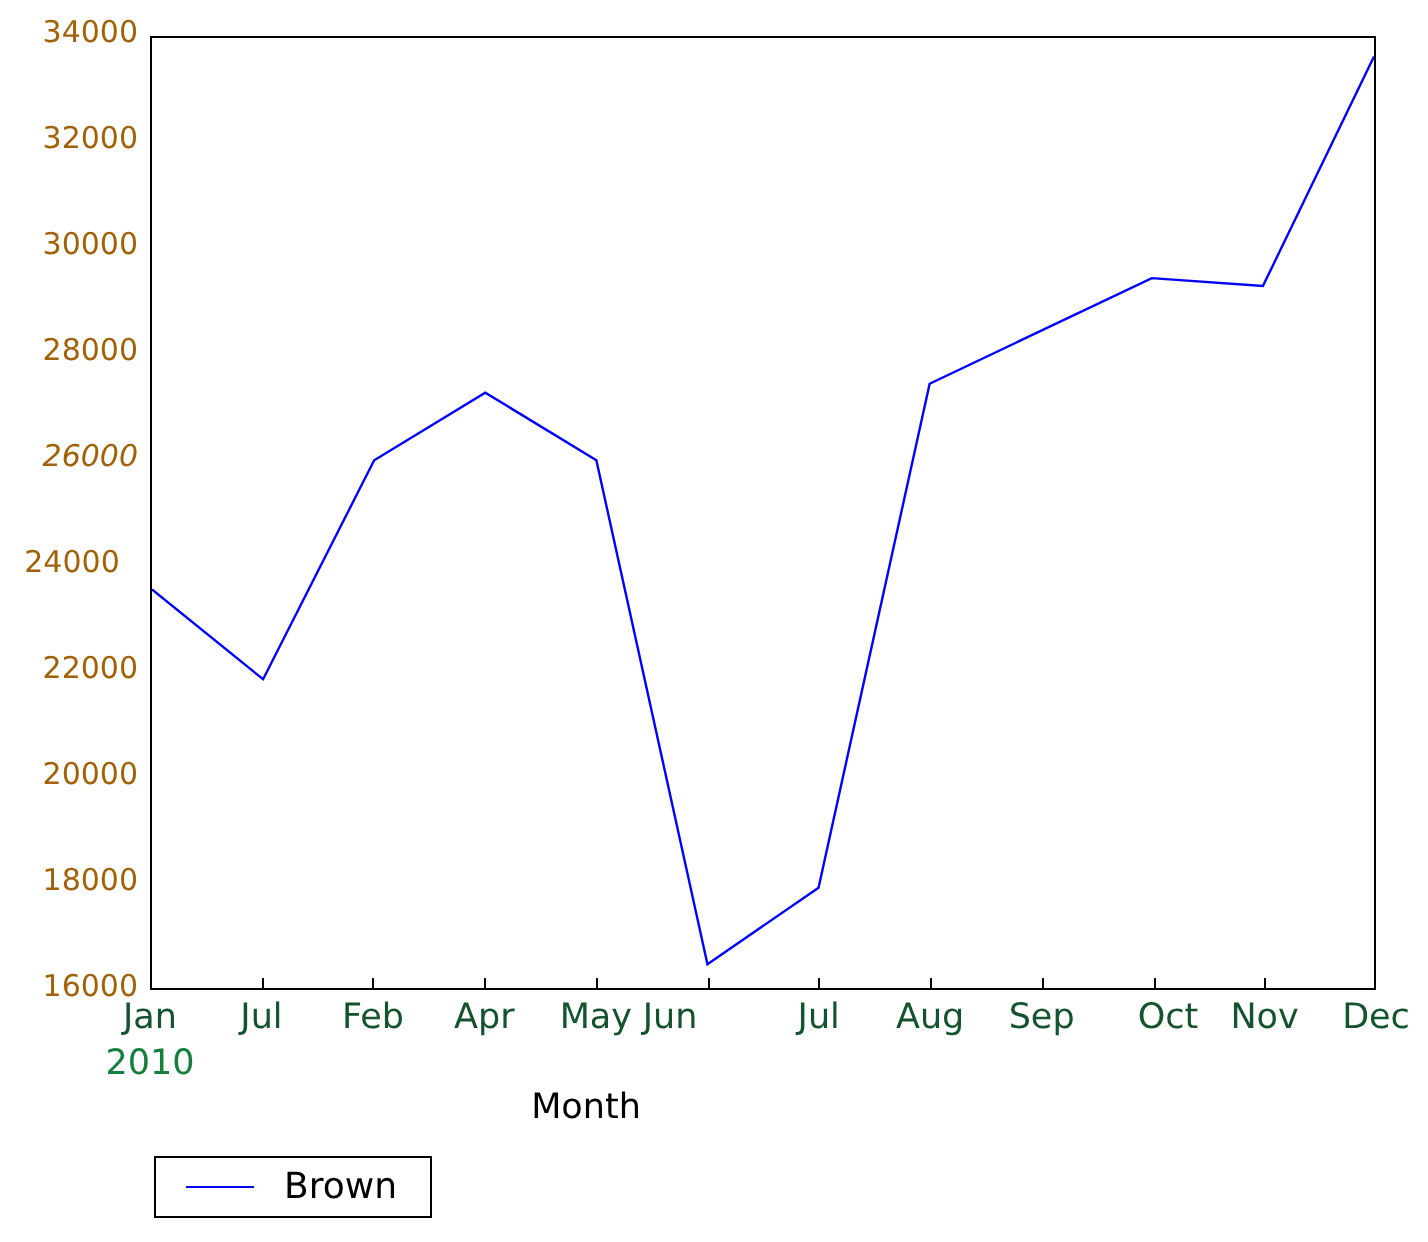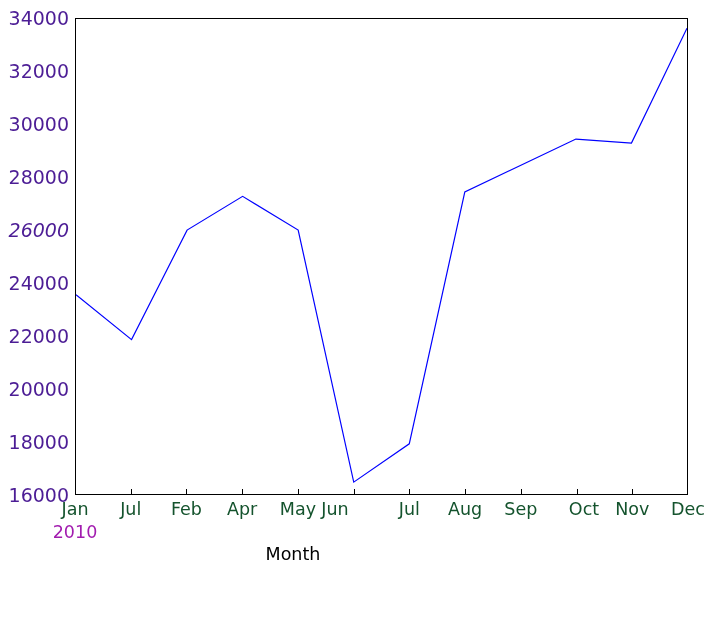--- a/index.html
+++ b/index.html
@@ -52,22 +52,22 @@
     width: 1px;
     height: 6px;
     background: #000000;
   }
   
   .ytick-label {
     position: absolute;
     right: 0;
     width: 66px;
     text-align: right;
-    font-size: 19px;
-    color: #4c1d95;
+    font-size: 15px;
+    color: #a16207;
     line-height: 1;
     white-space: nowrap;
   }
   #ytick-labels {
     position: absolute;
     left: 0;
     top: 0;
     width: 69px;
     height: 621px;
   }
@@ -78,21 +78,21 @@
     color: #14532d;
     line-height: 1;
     white-space: nowrap;
     transform: translateX(-50%);
   }
   #year-label {
     position: absolute;
     top: 524px;
     left: 75px;
     font-size: 17.5px;
-    color: #a21caf;
+    color: #15803d;
     line-height: 1;
     white-space: nowrap;
     transform: translateX(-50%);
   }
   #xaxis-title {
     position: absolute;
     top: 546px;
     left: 0;
     width: 586px;
     text-align: center;
@@ -141,21 +141,21 @@
 </head>
 <body>
 
 <div id="figure">
 
   <div id="ytick-labels">
       <div class="ytick-label" style="top: 486px;">16000</div>
       <div class="ytick-label" style="top: 433px;">18000</div>
       <div class="ytick-label" style="top: 380px;">20000</div>
       <div class="ytick-label" style="top: 327px;">22000</div>
-      <div class="ytick-label" style="top: 274px;">24000</div>
+      <div class="ytick-label" style="top: 274px; text-align: center;">24000</div>
       <div class="ytick-label" style="top: 221px; font-style: italic;">26000</div>
       <div class="ytick-label" style="top: 168px;">28000</div>
       <div class="ytick-label" style="top: 115px;">30000</div>
       <div class="ytick-label" style="top: 62px;">32000</div>
       <div class="ytick-label" style="top: 9px;">34000</div>
     </div>
 
   <div id="ytick-marks">
       <div class="ytick-mark" style="top: 442px;"></div>
       <div class="ytick-mark" style="top: 389px;"></div>
@@ -198,14 +198,24 @@
       <div class="xtick-label" style="left: 520.818px;">Sep</div>
       <div class="xtick-label" style="left: 584px;">Oct</div>
       <div class="xtick-label" style="left: 632.273px;">Nov</div>
       <div class="xtick-label" style="left: 688px;">Dec</div>
     </div>
 
   <div id="year-label">2010</div>
 
   <div id="xaxis-title">Month</div>
 
+  <div id="legend">
+    <div id="legend-entry">
+      <span id="legend-line-wrap">
+        <svg class="legend-swatch-line" viewBox="0 0 34 1" preserveAspectRatio="none">
+          <line x1="0" y1="0.5" x2="34" y2="0.5" stroke="#0000ff" stroke-width="1.2"></line>
+        </svg>
+      </span>
+      <span id="legend-label">Brown</span>
+    </div>
+  </div>
 
 </div>
 
 </body></html>

